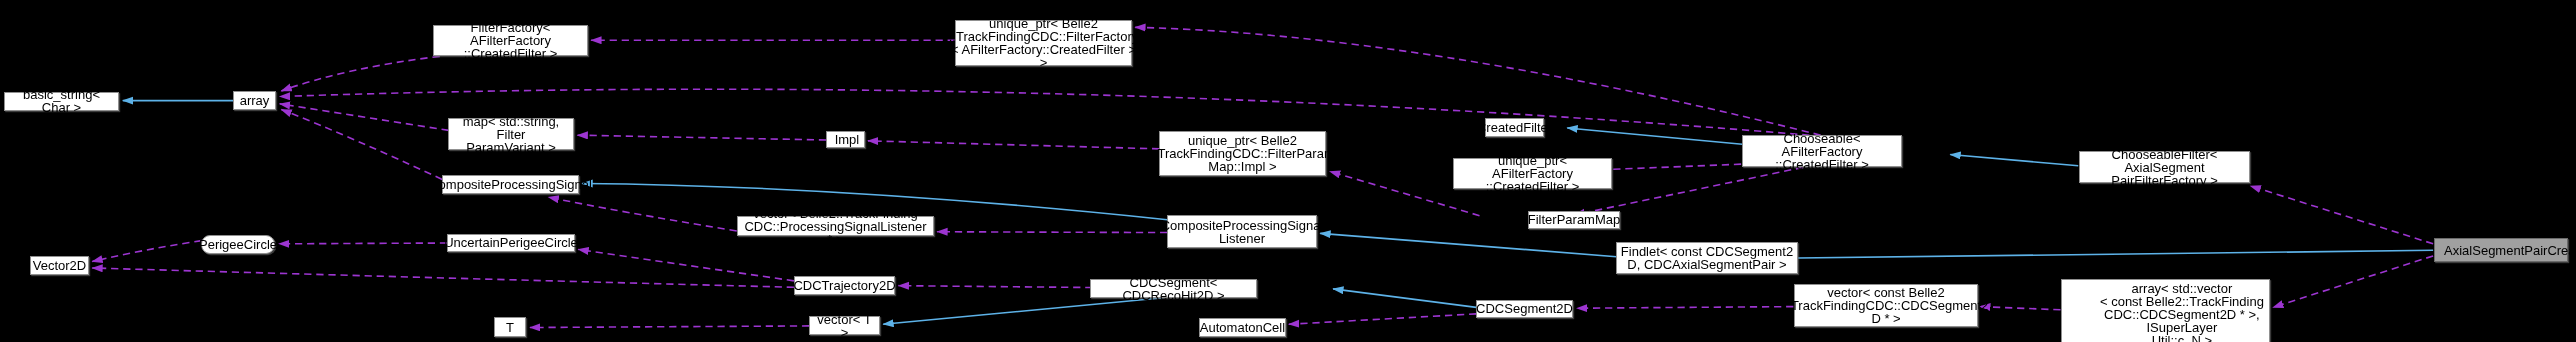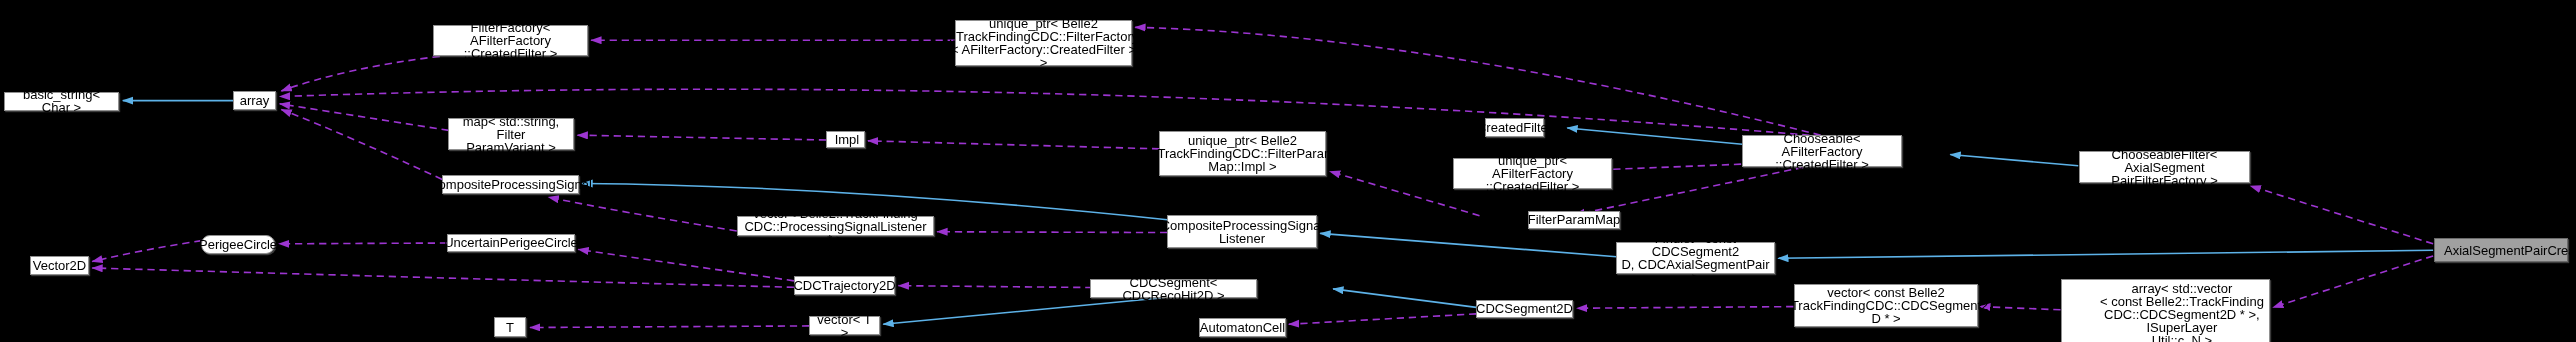--- a/index.html
+++ b/index.html
@@ -104,21 +104,21 @@
 ::CreatedFilter &gt;</div>
       <div class="node" style="left: 2079px; top: 151px; width: 171px; height: 32px;">ChooseableFilter&lt; AxialSegment
 PairFilterFactory &gt;</div>
       <div class="node" style="left: 30px; top: 256px; width: 59px; height: 19.3px;">Vector2D</div>
       <div class="node" style="left: 201px; top: 235px; width: 74px; height: 18.5px; border-radius: 9px;">PerigeeCircle</div>
       <div class="node" style="left: 447px; top: 234px; width: 128px; height: 17.7px;">UncertainPerigeeCircle</div>
       <div class="node" style="left: 737px; top: 216px; width: 197px; height: 20px;">vector&lt; Belle2::TrackFinding
 CDC::ProcessingSignalListener * &gt;</div>
       <div class="node" style="left: 1167px; top: 215px; width: 150px; height: 33px;">CompositeProcessingSignal
 Listener</div>
-      <div class="node" style="left: 1616px; top: 242px; width: 159px; height: 32px;">Findlet&lt; const CDCSegment2
+      <div class="node" style="left: 1616px; top: 242px; width: 182px; height: 32px;">Findlet&lt; const CDCSegment2
 D, CDCAxialSegmentPair &gt;</div>
       <div class="node" style="left: 794px; top: 276px; width: 101px; height: 18.5px;">CDCTrajectory2D</div>
       <div class="node" style="left: 1090px; top: 279px; width: 167px; height: 19.3px;">CDCSegment&lt; CDCRecoHit2D &gt;</div>
       <div class="node" style="left: 809px; top: 316px; width: 71px; height: 19.3px;">vector&lt; T &gt;</div>
       <div class="node" style="left: 494px; top: 317px; width: 32px; height: 20px;">T</div>
       <div class="node" style="left: 1199px; top: 318px; width: 87px; height: 19.3px;">AutomatonCell</div>
       <div class="node" style="left: 1476px; top: 300px; width: 97px; height: 17.7px;">CDCSegment2D</div>
       <div class="node" style="left: 1794px; top: 284px; width: 184px; height: 43px;">vector&lt; const Belle2
 ::TrackFindingCDC::CDCSegment2
 D * &gt;</div>

